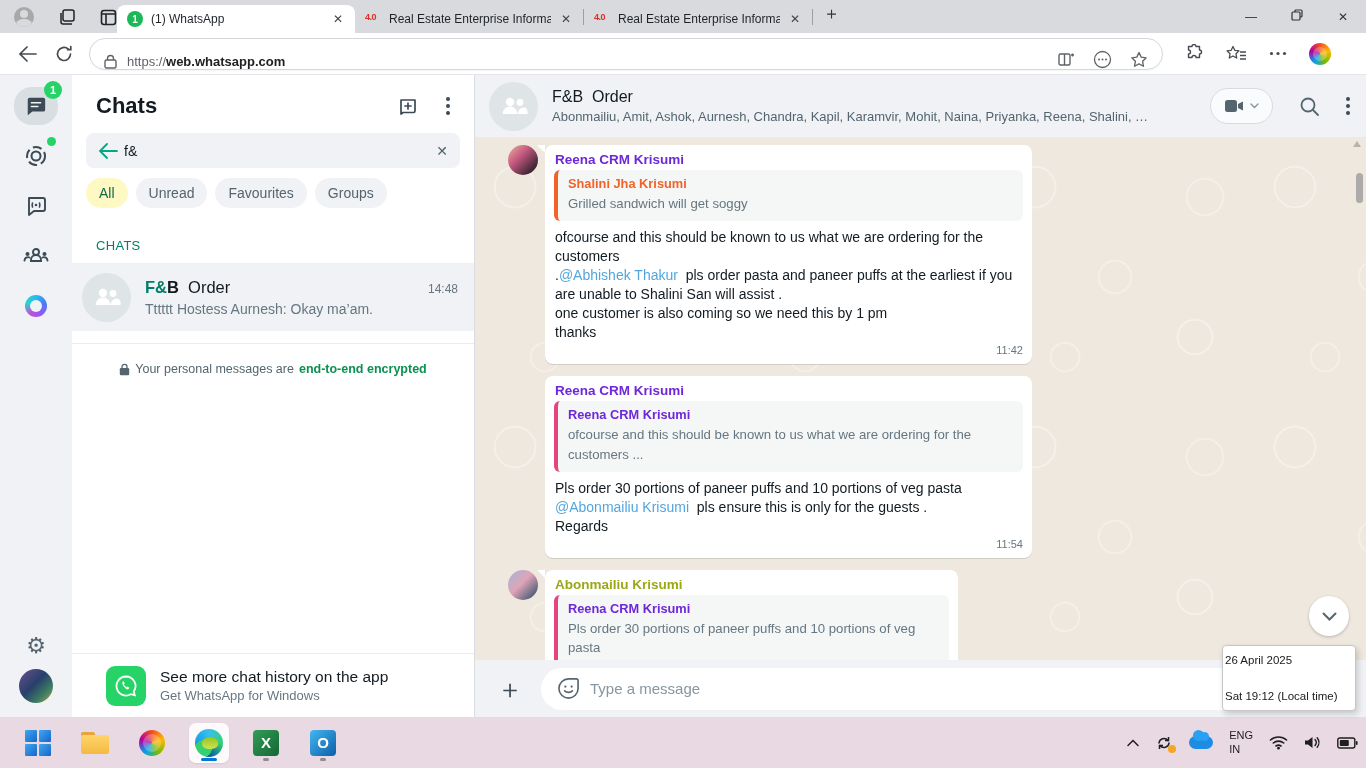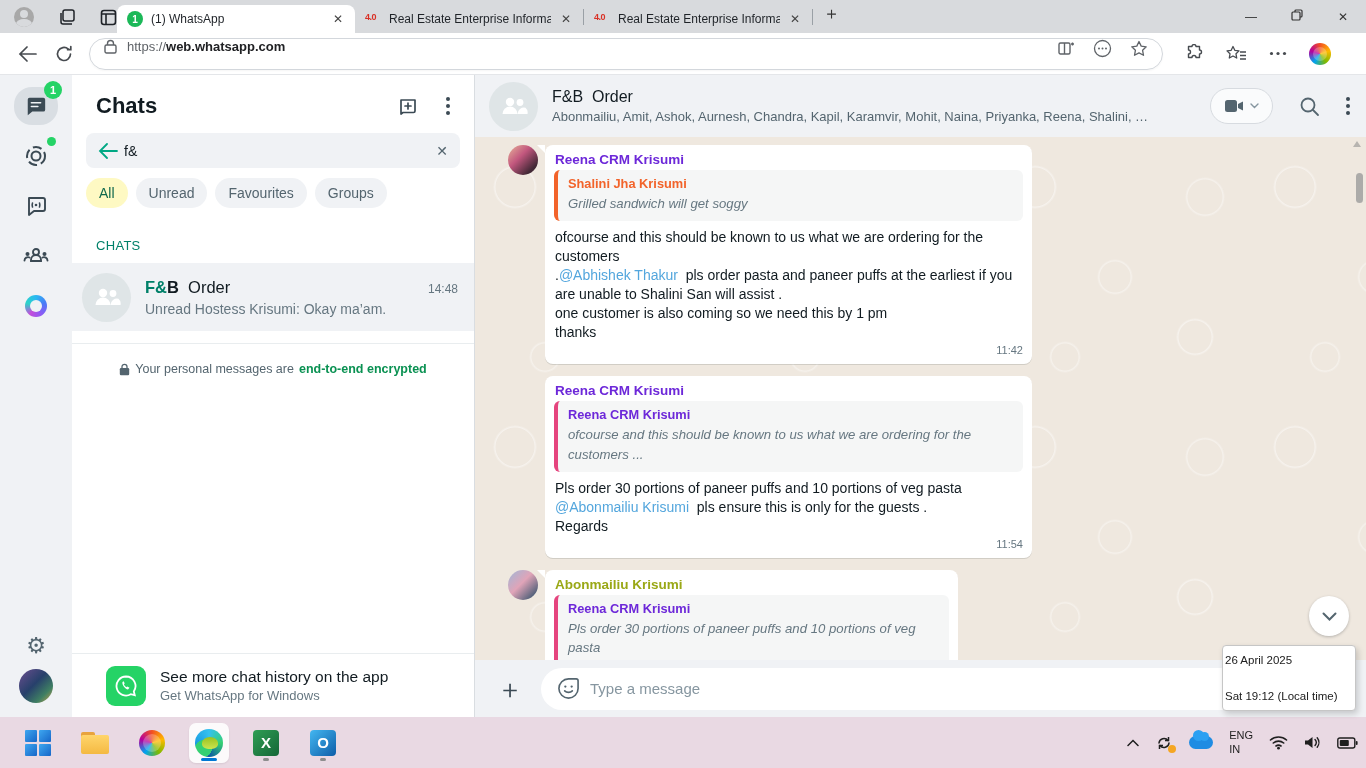--- a/index.html
+++ b/index.html
@@ -19,21 +19,21 @@
   .tab .tab-close { font-size:12px; color:#444; padding:0 2px; }
   .tab-divider { width:1px; height:16px; background:#9aa0a6; margin-bottom:8px; }
   .fav-badge { width:16px; height:16px; border-radius:50%; background:#1bb858; color:#fff; font-size:10px; font-weight:bold; display:flex; align-items:center; justify-content:center; flex:none; }
   .fav-re { width:16px; height:14px; font-size:9px; font-weight:bold; color:#d93025; position:relative; flex:none; letter-spacing:-0.5px; }
   .newtab-btn { font-size:17px; color:#333; margin:0 0 8px 10px; }
   .win-controls { position:absolute; right:0; top:0; height:33px; display:flex; align-items:center; }
   .win-btn { width:46px; text-align:center; font-size:12px; color:#333; }
 
   .toolbar { position:absolute; left:0; top:33px; width:1366px; height:42px; background:#fff; border-bottom:1px solid #e4e6e9; display:flex; align-items:center; }
   .nav-ic { color:#474b50; margin-left:18px; }
-  .addr { position:relative; margin-left:16px; width:1074px; height:32px; border:1px solid #d3d7dc; border-radius:16px; display:flex; align-items:flex-start; padding:0 10px 0 14px; box-shadow:0 1px 2px rgba(0,0,0,.04); }
+  .addr { position:relative; margin-left:16px; width:1074px; height:32px; border:1px solid #d3d7dc; border-radius:16px; display:flex; align-items:flex-end; padding:0 10px 0 14px; box-shadow:0 1px 2px rgba(0,0,0,.04); }
   .addr .url { font-size:13px; margin-left:10px; flex:1; color:#202124; }
   .addr .url .scheme { color:#5f6368; }
   .addr-icons { display:flex; align-items:center; gap:18px; padding-right:4px; }
   .tb-right { display:flex; align-items:center; gap:22px; margin-left:22px; }
   .copilot { width:22px; height:22px; border-radius:50%; background:conic-gradient(#f25022,#ffb900,#7fba00,#00a4ef,#b4009e,#f25022); position:relative; }
   .copilot::after { content:""; position:absolute; inset:4px; border-radius:50%; background:#fff; opacity:.25; }
 
   
   .app { position:absolute; left:0; top:75px; width:1366px; height:642px; display:flex; background:#fff; }
 
@@ -103,21 +103,21 @@
   .msg-avatar { position:absolute; left:-37px; top:0; width:30px; height:30px; border-radius:50%; }
   .av-reena { background:linear-gradient(135deg,#e8b49a 0%,#c2577e 40%,#432836 80%); }
   .av-abon { background:linear-gradient(135deg,#9fb8d8 0%,#e0a4b8 45%,#53617a 85%); }
   .bubble { position:relative; width:487px; background:#fff; border-radius:8px; box-shadow:0 1px .5px rgba(11,20,26,.13); padding:6px 9px 8px 9px; }
   .bubble.tail::before { content:""; position:absolute; left:-8px; top:0; border-top:8px solid #fff; border-left:8px solid transparent; }
   .msg-sender { font-size:13.5px; font-weight:bold; margin:1px 0 3px 1px; }
   .pink { color:#6d28d9; } .orange { color:#f2632a; } .olive { color:#9aa816; }
   .quote { background:#f5f6f6; border-left:4px solid #ccc; border-radius:6px; padding:6px 10px 7px 10px; margin:2px 0 7px 0; }
   .quote.b-orange { border-left-color:#f2632a; } .quote.b-pink { border-left-color:#e5447e; }
   .quote-sender { font-size:12.8px; font-weight:bold; margin-bottom:3px; }
-  .quote-text { font-size:13.2px; color:#667781; line-height:1.5; white-space:pre-wrap;font-style:italic; }
+  .quote-text { font-size:13.2px; color:#667781; line-height:1.5; white-space:pre-wrap; }
   .msg-body { font-size:14px; color:#111b21; line-height:1.36; white-space:pre-wrap; margin-left:1px; }
   .mention { color:#53a6dd; }
   .msg-time { font-size:11px; color:#667781; text-align:right; margin-top:3px; line-height:1; }
   .bubble.narrow { width:413px; }
 
   .fab-down { position:absolute; right:17px; bottom:24px; width:40px; height:40px; border-radius:50%; background:#fff; box-shadow:0 1px 3px rgba(11,20,26,.25); display:flex; align-items:center; justify-content:center; color:#54656f; }
   .msg-scrollbar-arrow { position:absolute; right:5px; top:4px; width:0; height:0; border-left:4px solid transparent; border-right:4px solid transparent; border-bottom:6px solid #888; opacity:.55; }
   .msg-scrollbar-thumb { position:absolute; right:3px; top:36px; width:7px; height:30px; border-radius:4px; background:#9b9b9b; opacity:.8; }
 
   .composer { height:57px; background:#f0f2f5; display:flex; align-items:center; padding:0 16px 0 22px; gap:18px; flex:none; }
@@ -329,21 +329,21 @@
               <path d="M2.5 19 a7.5 7.5 0 0 1 15 0 z" fill="#fff"></path>
               <circle cx="20" cy="7.5" r="3.4" fill="#fff"></circle>
               <path d="M17.5 19 a6.5 6.5 0 0 1 8-6.3 a6.5 6.5 0 0 1 2 6.3 z" fill="#fff"></path>
             </svg>
         </div>
         <div class="chat-row-main">
           <div class="chat-row-top">
             <div class="chat-name"><span class="hl">F&amp;</span><span class="bold">B</span><span>  Order</span></div>
             <div class="chat-time">14:48</div>
           </div>
-          <div class="chat-preview">Unread Hostess Krisumi: Okay ma’am.</div>
+          <div class="chat-preview">Tttttt Hostess Aurnesh: Okay ma’am.</div>
         </div>
       </div>
       <div class="enc-divider"></div>
       <div class="enc-note">
         <svg width="11" height="13" viewBox="0 0 11 13">
             <rect x="0.8" y="5" width="9.4" height="7.2" rx="1.2" fill="#54656f"></rect>
             <path d="M3 5 V3.8 a2.5 2.5 0 0 1 5 0 V5" fill="none" stroke="#54656f" stroke-width="1.3"></path>
           </svg>
         <span>Your personal messages are</span>
         <span class="enc-link">end-to-end encrypted</span>

